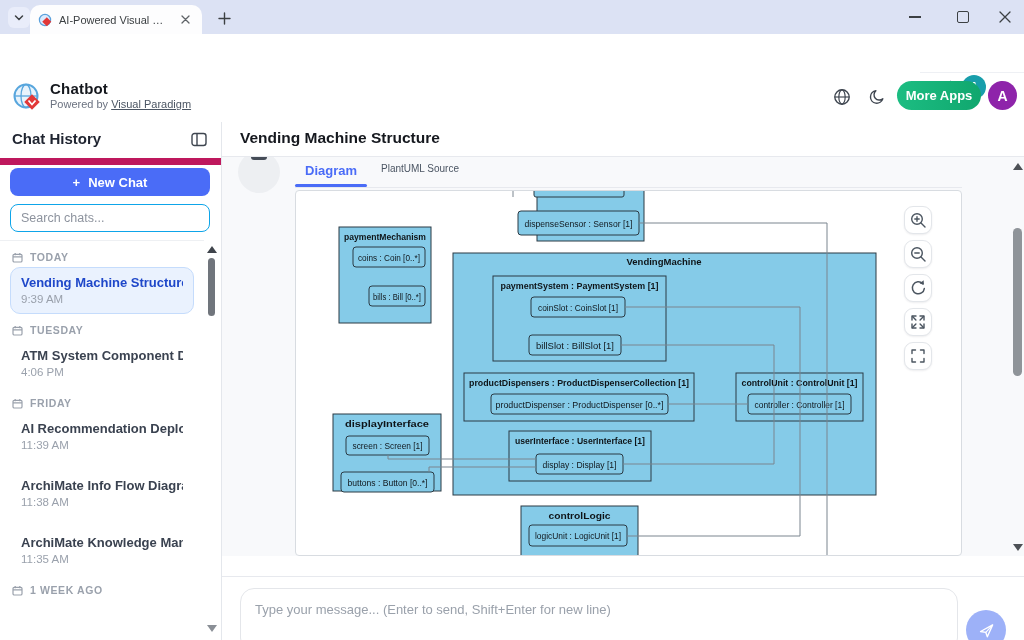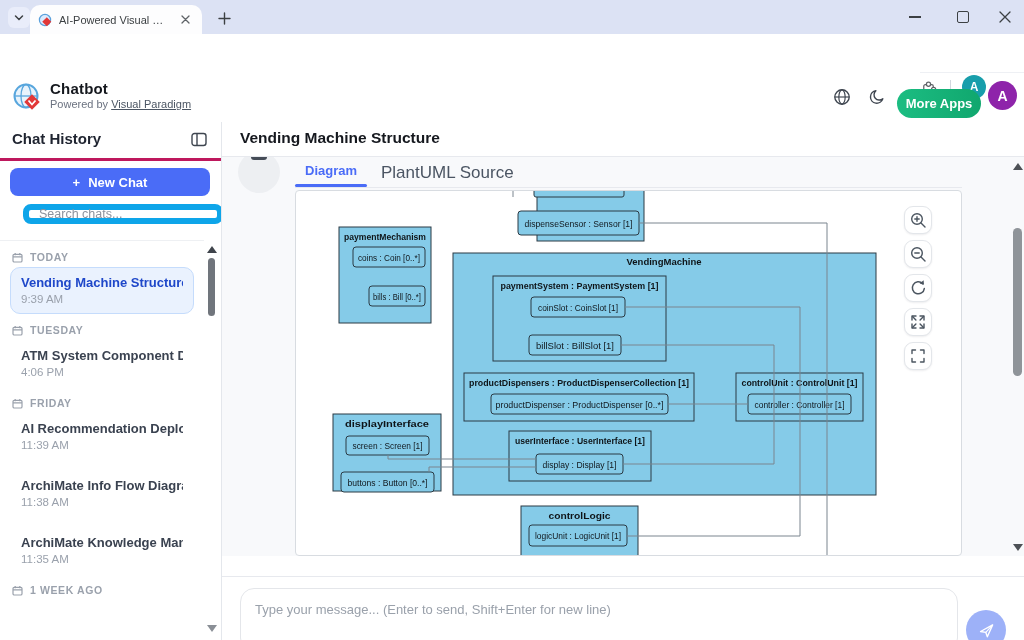--- a/index.html
+++ b/index.html
@@ -33,30 +33,30 @@
   #kebab i{width:3px;height:3px;border-radius:50%;background:#5f6368}
 
   
   #appheader{position:absolute;left:0;top:72px;width:920px;height:50px;background:#fff;border-bottom:1px solid #e7e9ed}
   #vp-logo{position:absolute;left:12px;top:10px}
   #app-title{position:absolute;left:50px;top:8px;font-size:15px;font-weight:700;color:#15181e;letter-spacing:.2px}
   #powered{position:absolute;left:50px;top:26px;font-size:11px;color:#6b7280}
   #powered a{color:#4b5563;}
   #hdr-globe{position:absolute;left:833px;top:16px}
   #hdr-moon{position:absolute;left:869px;top:17px}
-  #more-apps{position:absolute;left:897px;top:17px;width:84px;height:29px;border-radius:16px;background:linear-gradient(90deg,#1cbd82,#10a76e);color:#fff;font-size:13px;font-weight:700;display:flex;align-items:center;justify-content:center}
+  #more-apps{position:absolute;left:897px;top:9px;width:84px;height:29px;border-radius:16px;background:linear-gradient(90deg,#1cbd82,#10a76e);color:#fff;font-size:13px;font-weight:700;display:flex;align-items:center;justify-content:center}
   #hdr-avatar{position:absolute;left:988px;top:9px;width:29px;height:29px;border-radius:50%;background:#8e24aa;color:#fff;font-weight:700;font-size:14px;display:flex;align-items:center;justify-content:center}
 
   
   #sidebar{position:absolute;left:0;top:122px;width:222px;height:518px;background:#fff;border-right:1px solid #e4e7ec;box-sizing:border-box;overflow:hidden}
-  #sb-head{height:36px;border-bottom:3px solid #be185d;position:relative}
+  #sb-head{height:36px;border-bottom:7px solid #be185d;position:relative}
   #sb-title{position:absolute;left:12px;top:8px;font-size:15px;font-weight:700;color:#1f2430}
   #sb-panel-btn{position:absolute;right:14px;top:10px}
   #new-chat{position:absolute;left:10px;top:46px;width:200px;height:28px;border-radius:8px;background:#4a6cf7;color:#fff;font-size:13px;font-weight:600;display:flex;align-items:center;justify-content:center;gap:8px;box-sizing:border-box}
-  #sb-search{position:absolute;left:23px;top:82px;width:200px;height:20px;border:6px solid #0ea5e9;border-radius:8px;box-sizing:border-box;display:flex;align-items:center}
+  #sb-search{position:absolute;left:10px;top:82px;width:200px;height:28px;border:1px solid #0ea5e9;border-radius:8px;box-sizing:border-box;display:flex;align-items:center}
   #sb-search input{border:0;outline:0;background:transparent;font-family:"Liberation Sans",sans-serif;font-size:12.5px;color:#374151;padding:0 10px;width:100%}
   #sb-search input::placeholder{color:#8d939e}
   #sb-list{position:absolute;left:0;top:118px;width:204px;bottom:0;border-top:1px solid #eef0f3;overflow:hidden}
   .sb-section{display:flex;align-items:center;gap:7px;margin:10px 0 4px 12px;color:#9aa1ac;font-size:10.5px;font-weight:700;letter-spacing:.6px}
   .sb-item{margin:2px 10px 10px;padding:7px 10px 8px;border:1px solid transparent;border-radius:10px}
   .sb-item.sel{background:#eaf2fe;border-color:#c5dcfc}
   .sb-item .t{font-size:13px;font-weight:700;color:#3a4250;white-space:nowrap;overflow:hidden}
   .sb-item.sel .t{color:#1e47c9}
   .sb-item .d{font-size:11.5px;color:#9aa1ac;margin-top:3px}
   .sb-section.gap{margin-top:0}
@@ -65,21 +65,21 @@
   #sb-scroll-down{position:absolute;left:207px;top:625px;width:0;height:0;border-left:5px solid transparent;border-right:5px solid transparent;border-top:7px solid #8a8f96}
 
   
   #main-titlebar{position:absolute;left:222px;top:122px;width:802px;height:35px;background:#fff;border-bottom:1px solid #e7e9ee;box-sizing:border-box}
   #main-title{position:absolute;left:18px;top:7px;font-size:15.5px;font-weight:700;color:#15181e}
   #chat-area{position:absolute;left:222px;top:157px;width:802px;height:399px;background:#f8f9fb;overflow:hidden}
   #partial-avatar{position:absolute;left:16px;top:-6px;width:42px;height:42px;border-radius:50%;background:#edeff2}
   #partial-avatar .glyph{position:absolute;left:13px;top:3px;width:16px;height:6px;border-radius:3px;background:#454c57}
   #tab-diagram{position:absolute;left:83px;top:6px;font-size:13px;font-weight:700;color:#4a6cf7}
   #tab-underline{position:absolute;left:73px;top:27px;width:72px;height:3px;border-radius:2px;background:#4a6cf7}
-  #tab-source{position:absolute;left:159px;top:6px;font-size:17px;color:#4b5563}
+  #tab-source{position:absolute;left:159px;top:6px;font-size:10px;color:#4b5563}
   #tabrow-border{position:absolute;left:73px;top:30px;width:667px;height:1px;background:#e7e9ee}
   #viewer{position:absolute;left:73px;top:33px;width:667px;height:366px;background:#fff;border:1px solid #d8dce1;border-radius:4px;box-sizing:border-box;overflow:hidden}
   .zbtn{position:absolute;left:608px;width:28px;height:28px;border-radius:9px;background:#fff;border:1px solid #e3e6ea;box-shadow:0 1px 2px rgba(20,30,50,.08);display:flex;align-items:center;justify-content:center;box-sizing:border-box}
   
   #chat-scroll-up{position:absolute;left:791px;top:6px;width:0;height:0;border-left:5px solid transparent;border-right:5px solid transparent;border-bottom:7px solid #4d5156}
   #chat-scroll-thumb{position:absolute;left:791px;top:71px;width:9px;height:148px;border-radius:5px;background:#8f9499}
   #chat-scroll-down{position:absolute;left:791px;top:387px;width:0;height:0;border-left:5px solid transparent;border-right:5px solid transparent;border-top:7px solid #4d5156}
 
   
   #composer{position:absolute;left:222px;top:576px;width:802px;height:84px;background:#fff;border-top:1px solid #e7e9ee;box-sizing:border-box}

